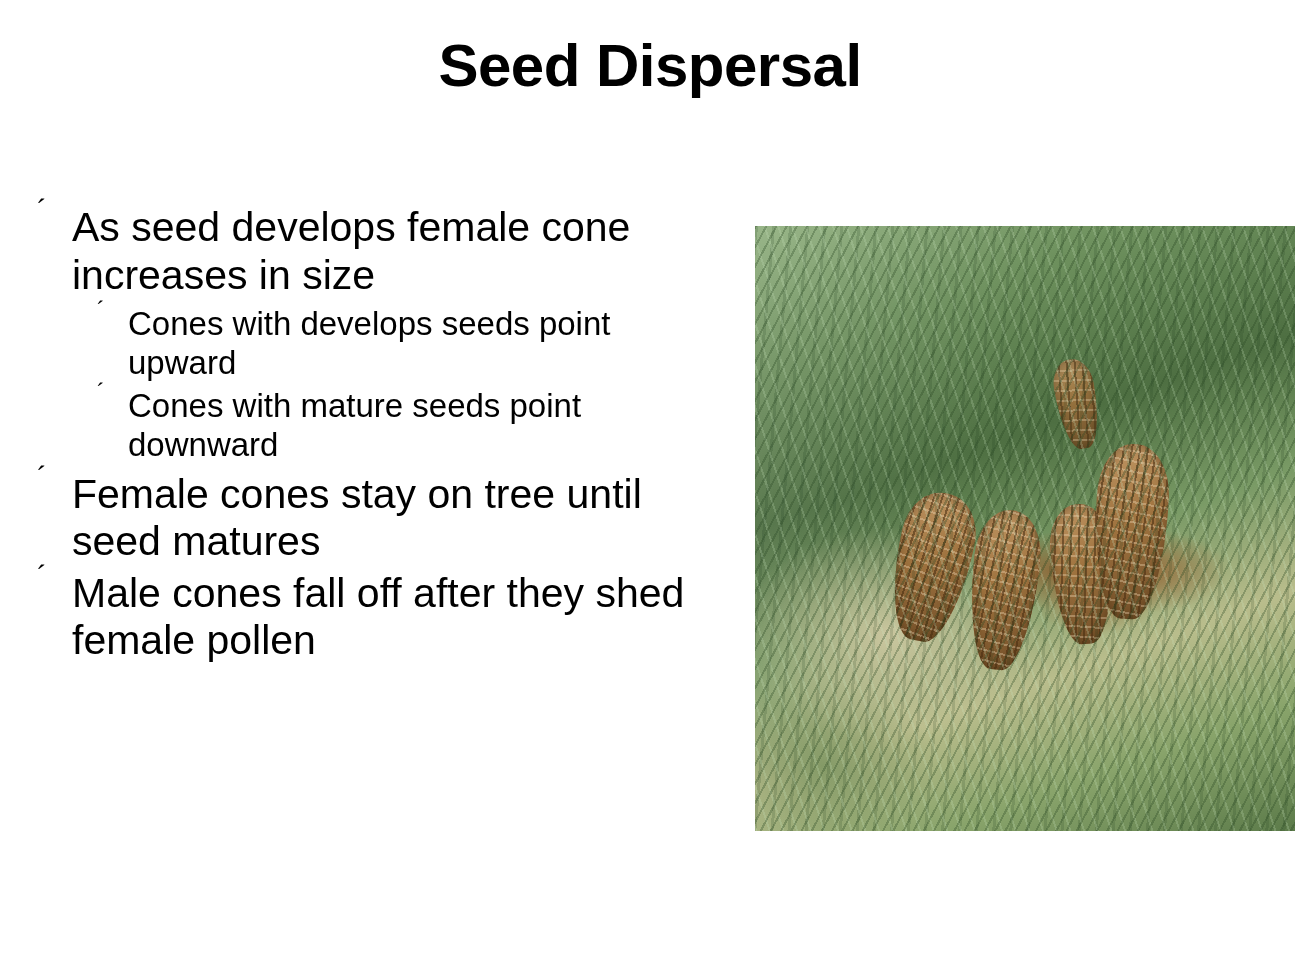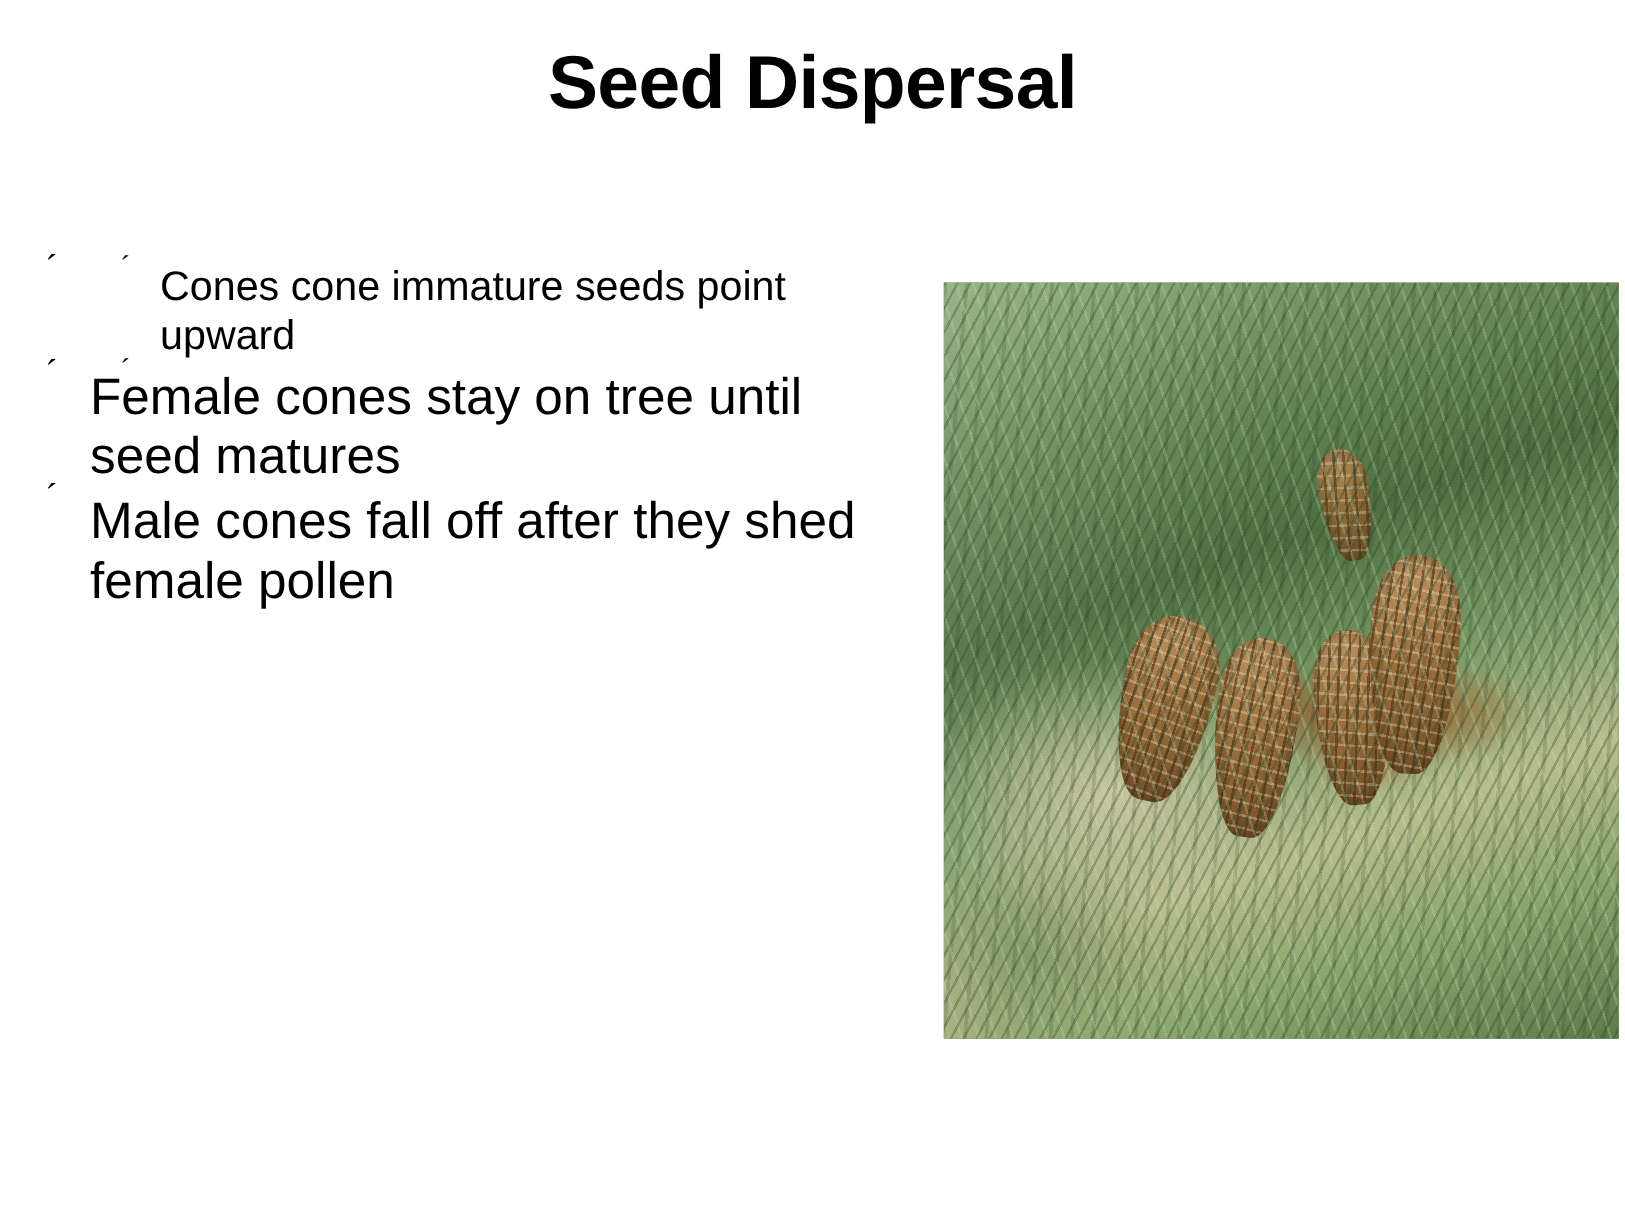--- a/index.html
+++ b/index.html
@@ -150,27 +150,29 @@
 
   <h1 class="slide-title">Seed Dispersal</h1>
 
   <div class="content-area">
 
     <div class="bullets">
       <ul class="level1">
 
         <li>
           <span class="bullet-mark">´</span>
+          <span class="btext">As seed develops female cone increases in size</span>
           <ul class="level2">
             <li>
               <span class="bullet-mark">´</span>
-              <span class="btext">Cones cone immature seeds point upward</span>
+              <span class="btext">Cones with develops seeds point upward</span>
             </li>
             <li>
               <span class="bullet-mark">´</span>
+              <span class="btext">Cones with mature seeds point downward</span>
             </li>
           </ul>
         </li>
 
         <li>
           <span class="bullet-mark">´</span>
           <span class="btext">Female cones stay on tree until seed matures</span>
         </li>
 
         <li>

